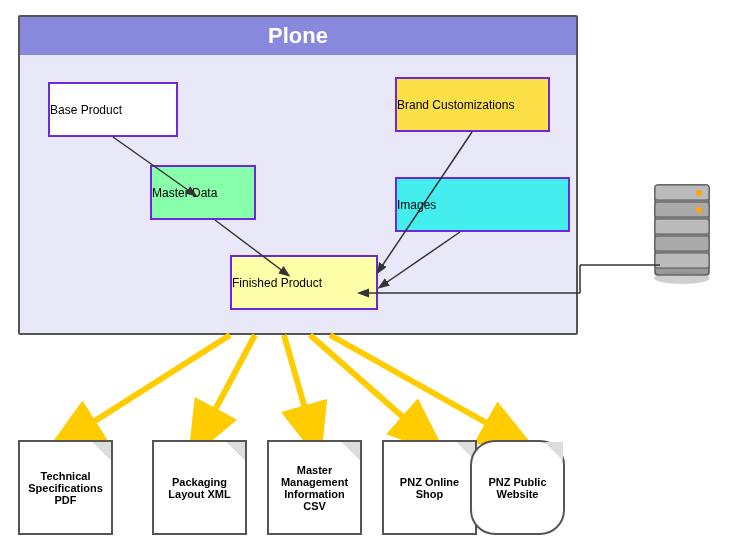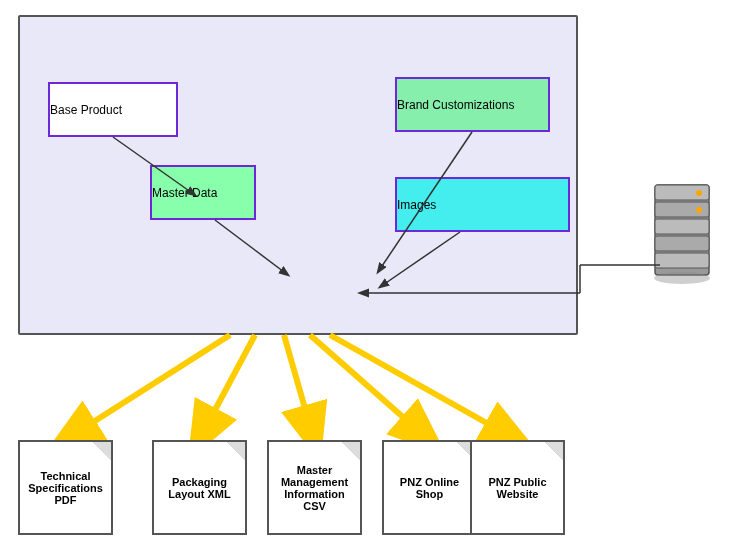--- a/index.html
+++ b/index.html
@@ -53,21 +53,21 @@
 
     .node-base-product {
       background: #fff;
       left: 28px;
       top: 65px;
       width: 130px;
       height: 55px;
     }
 
     .node-brand {
-      background: #86efac;
+      background: #fde047;
       left: 375px;
       top: 60px;
       width: 155px;
       height: 55px;
     }
 
     .node-master-data {
       background: #88ffaa;
       left: 130px;
       top: 148px;
@@ -171,43 +171,48 @@
       left: 267px;
       top: 440px;
     }
     .doc-pnz-shop {
       left: 382px;
       top: 440px;
     }
     .doc-pnz-website {
       left: 470px;
       top: 440px;
+      border-radius: 25px;
     }
   </style>
 </head>
 <body>
 
 <div class="plone-box">
+  <div class="plone-title">Plone</div>
 
   <div class="node-box node-base-product">
     <span>Base Product</span>
   </div>
 
   <div class="node-box node-brand">
     <span>Brand Customizations</span>
   </div>
 
   <div class="node-box node-master-data">
     <span>Master Data</span>
   </div>
 
   <div class="node-box node-images">
     <span>Images</span>
   </div>
 
+  <div class="node-box node-finished-product">
+    <span>Finished Product</span>
+  </div>
 
   <svg class="arrows-svg" xmlns="http://www.w3.org/2000/svg">
     <defs>
       <marker id="arrowhead-dark" markerWidth="8" markerHeight="8" refX="6" refY="3" orient="auto">
         <path d="M0,0 L0,6 L8,3 z" fill="#333"></path>
       </marker>
     </defs>
 
     <line x1="93" y1="120" x2="175" y2="178" stroke="#333" stroke-width="1.5" marker-end="url(#arrowhead-dark)"></line>
 

